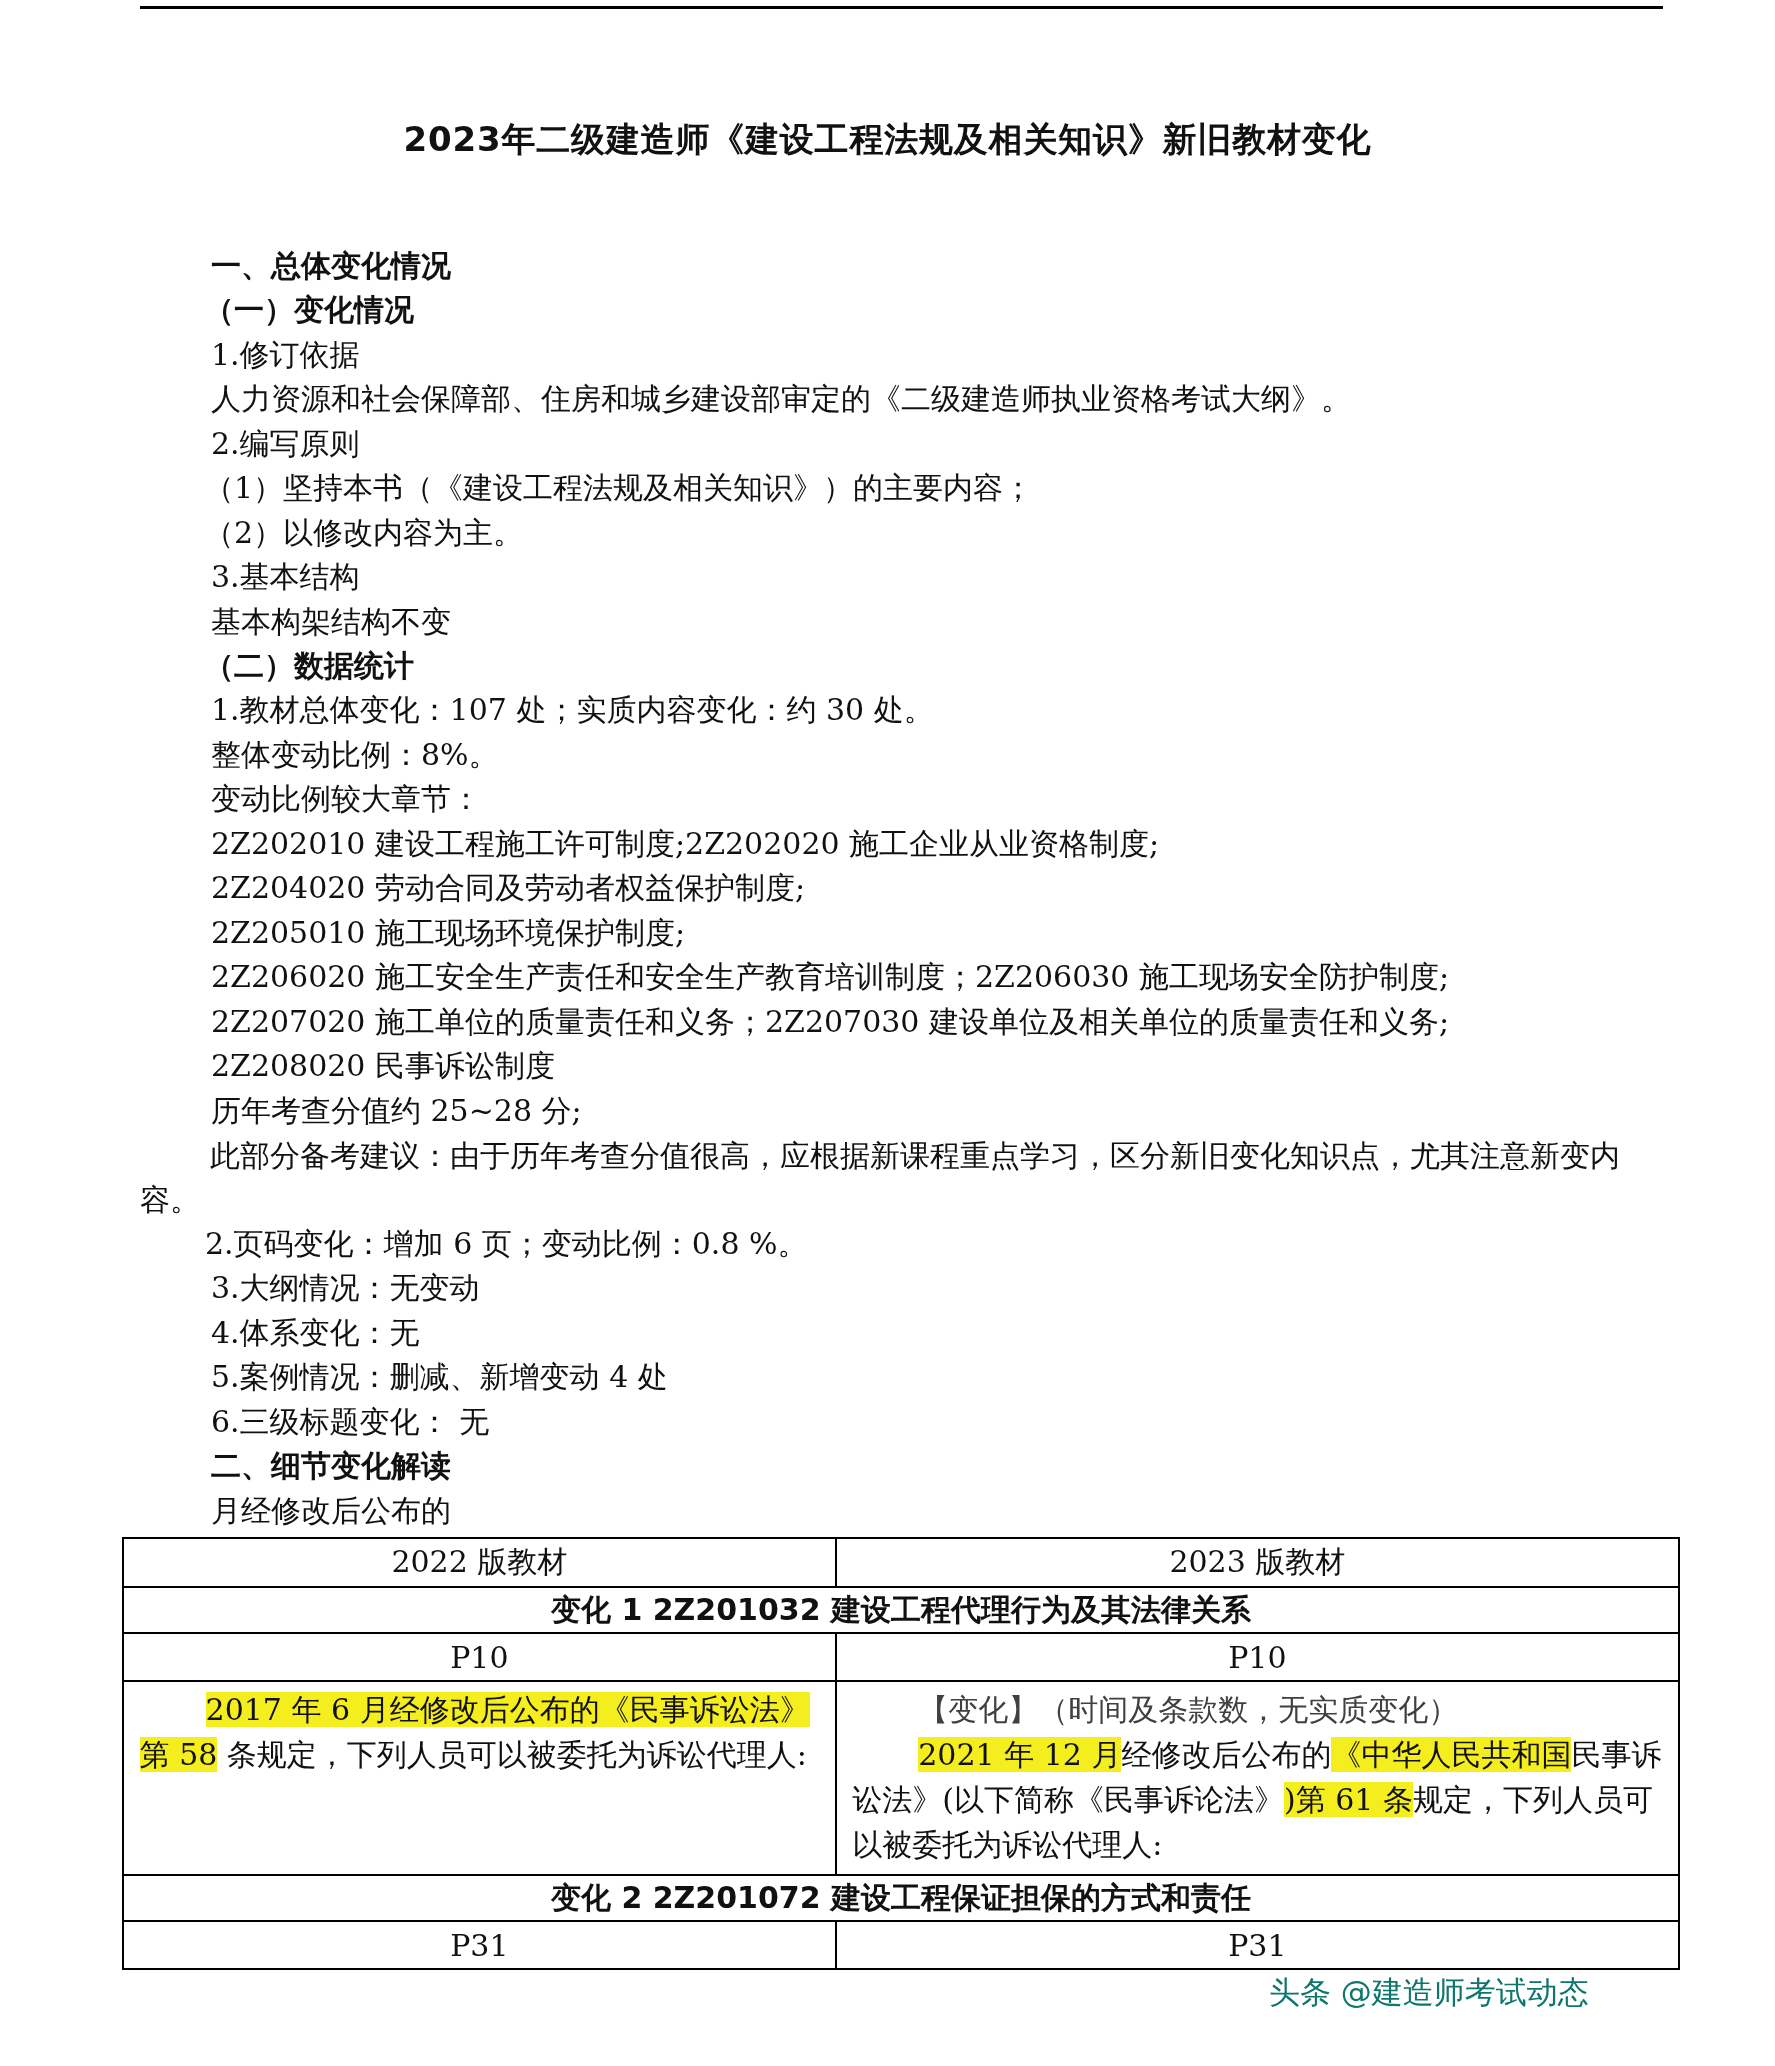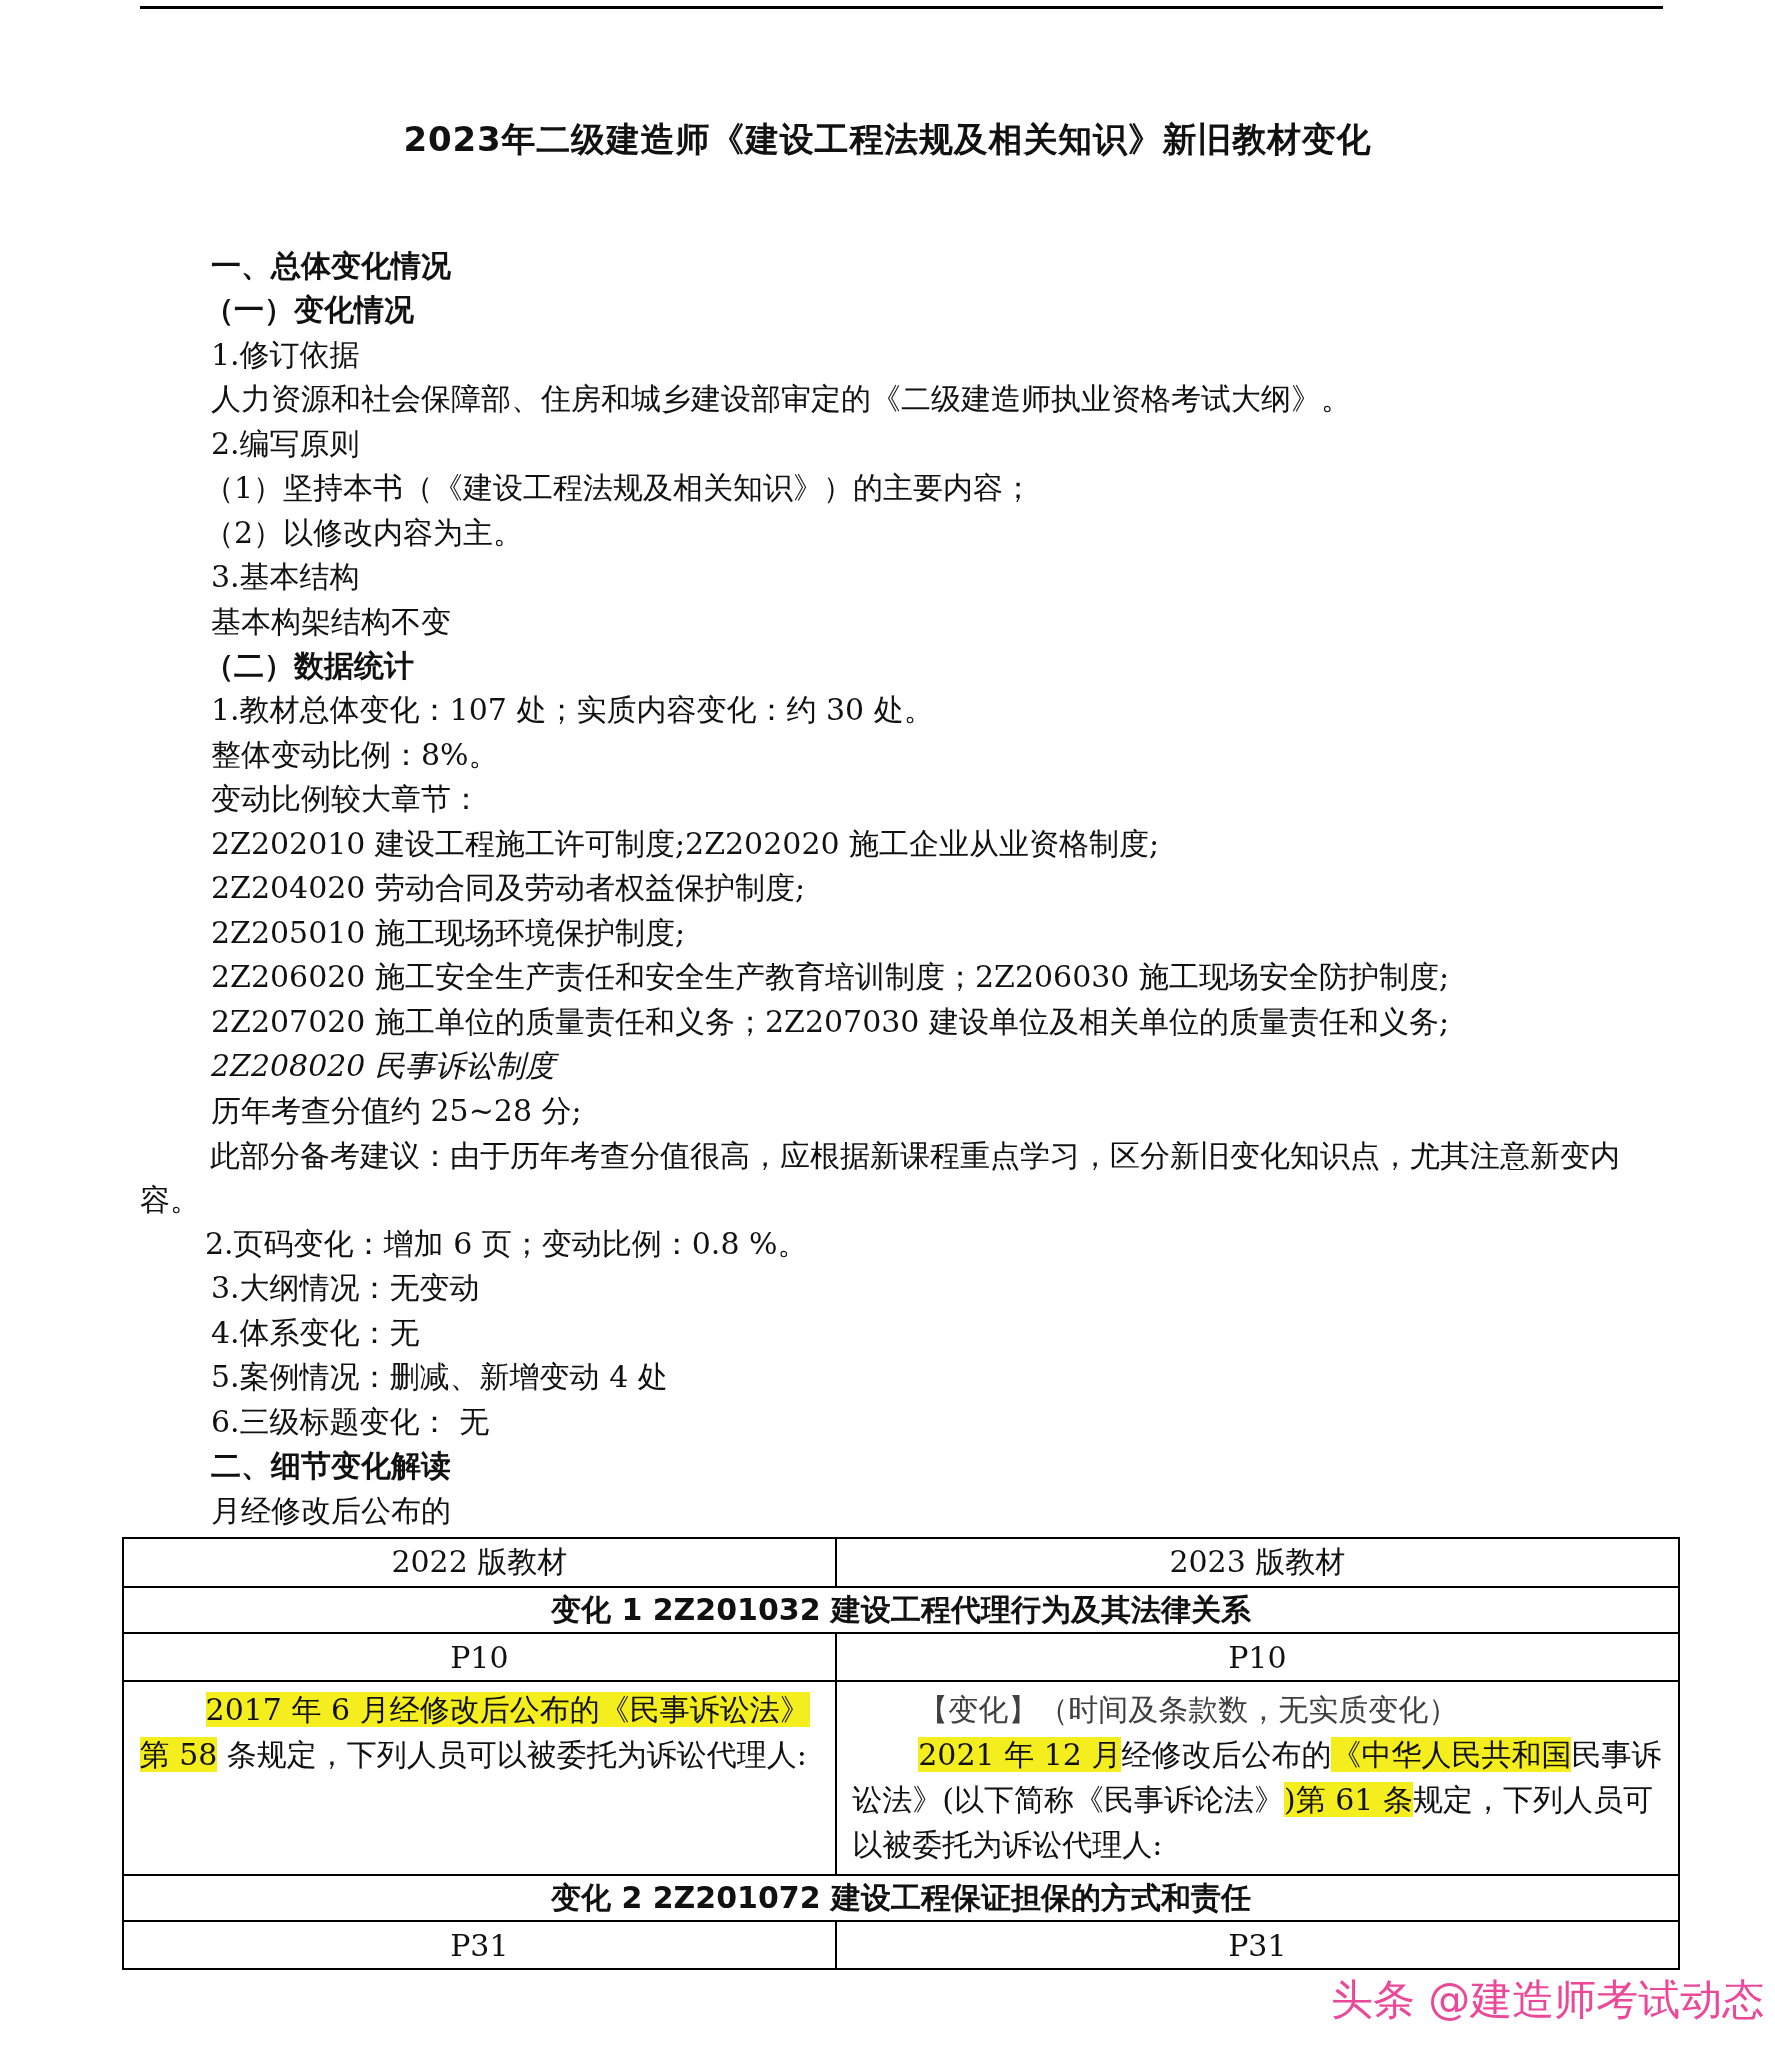--- a/index.html
+++ b/index.html
@@ -13,21 +13,21 @@
   .para { position:absolute; left:140px; width:1525px; font-size:30px; line-height:44px; text-indent:70px; }
   table.cmp { position:absolute; left:122px; top:1537px; width:1558px; border-collapse:collapse; }
   table.cmp td { border:2.3px solid #000; font-size:30px; padding:0; vertical-align:middle; }
   .c { text-align:center; }
   .h-row td { height:46px;margin-left:48px; }
   .hdr { font-size:30px; }
   .chg { font-weight:bold; font-family:"DejaVu Sans", "Liberation Sans", sans-serif; }
   .cell-body { vertical-align:top !important; padding:4.7px 15.6px 7.8px 15.6px !important; line-height:45px; }
   .hl { background:#f5ee1e; }
   .red { color:#404040; }
-  .watermark { position:absolute; left:1331px; top:1972px; font-size:42px; color:#ec4899;
+  .watermark { position:absolute; left:1269px; top:1972px; font-size:31px; color:#0f766e;
                font-family:"DejaVu Sans", "Liberation Sans", sans-serif; white-space:nowrap;
                text-shadow: 0 0 2.3px #fff, 0 0 1.6px #fff; }
 </style>
 </head>
 <body>
 
 <div class="top-rule"></div>
 
 <div class="title">2023年二级建造师《建设工程法规及相关知识》新旧教材变化</div>
 
@@ -43,21 +43,21 @@
 
 <div class="line bold" style="left:204px; top:645px;">（二）数据统计</div>
 <div class="line" style="left:211px; top:689px;">1.教材总体变化：107 处；实质内容变化：约 30 处。</div>
 <div class="line" style="left:211px; top:734px;">整体变动比例：8%。</div>
 <div class="line" style="left:211px; top:778px;text-align:right;">变动比例较大章节：</div>
 <div class="line" style="left:211px; top:823px;">2Z202010 建设工程施工许可制度;2Z202020 施工企业从业资格制度;</div>
 <div class="line" style="left:211px; top:867px;">2Z204020  劳动合同及劳动者权益保护制度;</div>
 <div class="line" style="left:211px; top:912px;">2Z205010  施工现场环境保护制度;</div>
 <div class="line" style="left:211px; top:956px;">2Z206020 施工安全生产责任和安全生产教育培训制度；2Z206030 施工现场安全防护制度;</div>
 <div class="line" style="left:211px; top:1001px;">2Z207020 施工单位的质量责任和义务；2Z207030 建设单位及相关单位的质量责任和义务;</div>
-<div class="line" style="left:211px; top:1045px;font-style:italic;">2Z208020 民事诉讼制度</div>
+<div class="line" style="left:211px; top:1045px;">2Z208020 民事诉讼制度</div>
 <div class="line" style="left:211px; top:1090px;">历年考查分值约 25~28 分;</div>
 <div class="para" style="top:1134px;">此部分备考建议：由于历年考查分值很高，应根据新课程重点学习，区分新旧变化知识点，尤其注意新变内容。</div>
 <div class="line" style="left:205px; top:1223px;">2.页码变化：增加 6 页；变动比例：0.8 %。</div>
 <div class="line" style="left:211px; top:1267px;">3.大纲情况：无变动</div>
 <div class="line" style="left:211px; top:1312px;">4.体系变化：无</div>
 <div class="line" style="left:211px; top:1356px;">5.案例情况：删减、新增变动 4 处</div>
 <div class="line" style="left:211px; top:1401px;">6.三级标题变化：  无</div>
 <div class="line bold" style="left:211px; top:1445px;">二、细节变化解读</div>
 <div class="line" style="left:211px; top:1490px;">月经修改后公布的</div>
 

